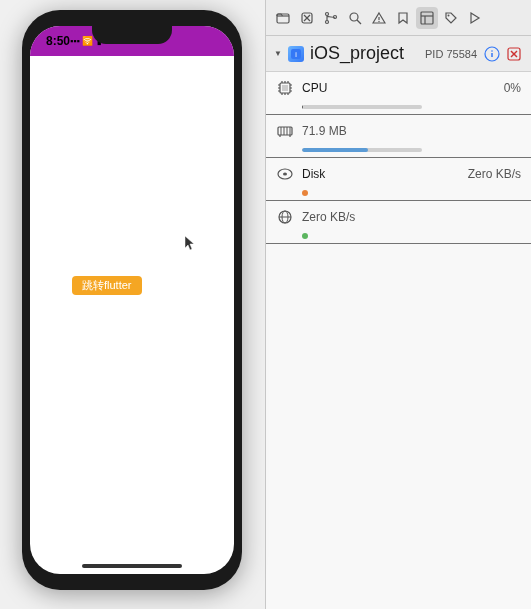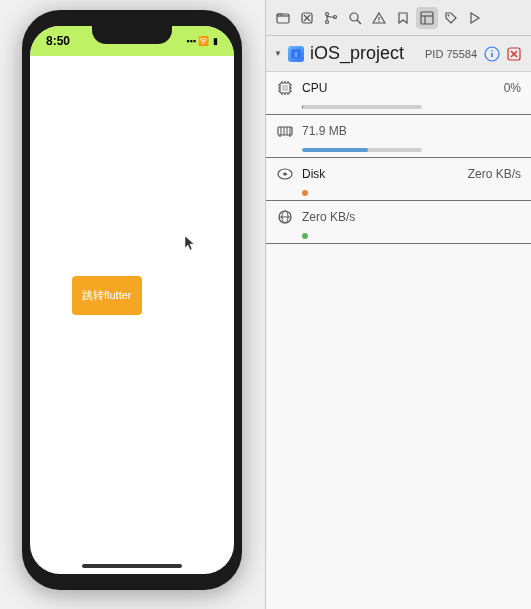--- a/index.html
+++ b/index.html
@@ -44,24 +44,24 @@
       border-radius: 30px;
       margin-top: 16px;
       overflow: hidden;
       position: relative;
     }
 
     
     .status-bar {
       width: 100%;
       height: 30px;
-      background: #bef264;
-      display: flex;
-      align-items: center;
-      justify-content: space-between;
+      background: #a21caf;
+      display: flex;
+      align-items: center;
+      justify-content: flex-start;
       padding: 0 16px;
       position: relative;
     }
 
     .status-time {
       font-size: 12px;
       font-weight: 600;
       color: #000;
     }
 
@@ -95,21 +95,21 @@
       position: relative;
     }
 
     .flutter-button {
       position: absolute;
       top: 220px;
       left: 42px;
       background: #f5a623;
       color: #fff;
       font-size: 11px;
-      padding: 12px 10px;
+      padding: 2px 10px;
       border-radius: 4px;
       white-space: nowrap;
     }
 
     .mouse-cursor {
       position: absolute;
       top: 180px;
       left: 155px;
       width: 12px;
       height: 16px;

